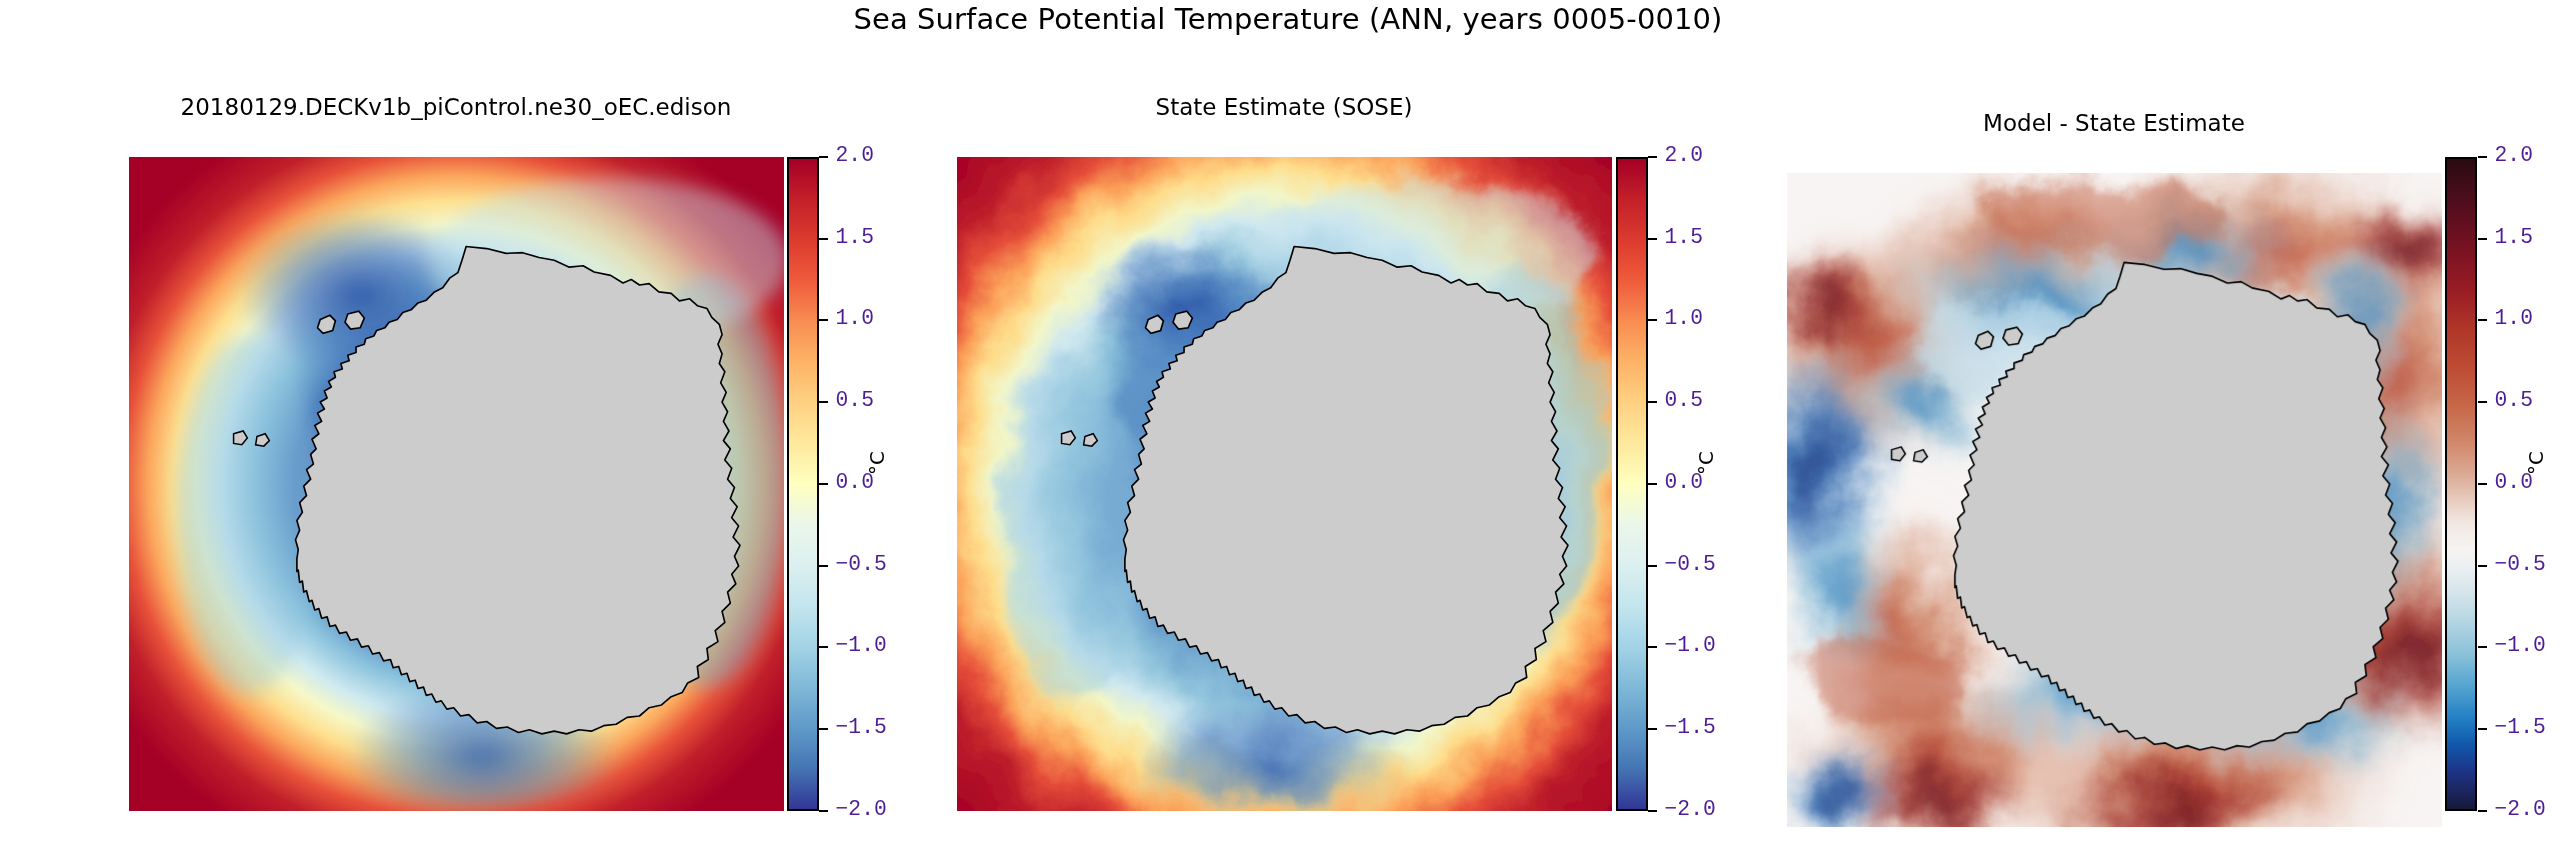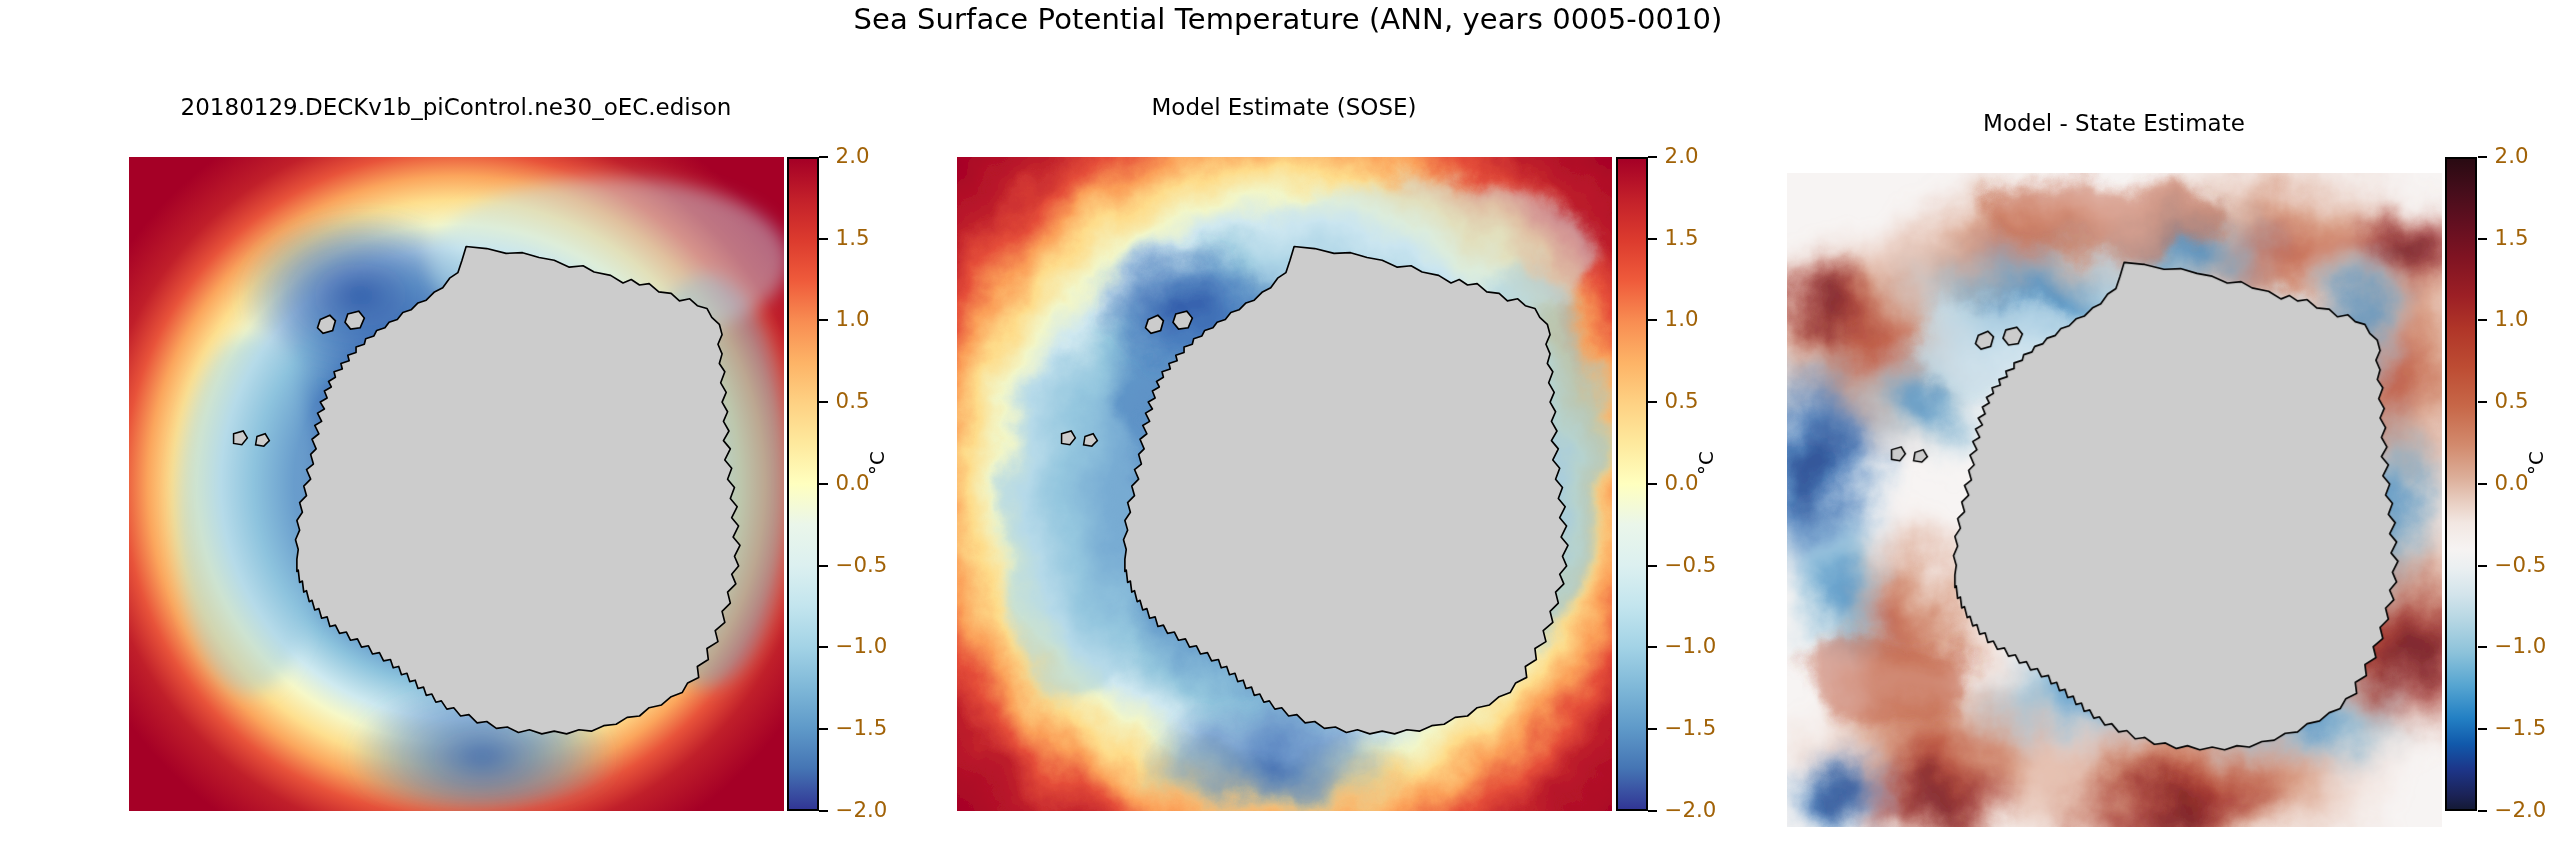--- a/index.html
+++ b/index.html
@@ -67,21 +67,21 @@
   }
 
   .cbar-ticks{position:absolute;top:157px;height:654px;width:131px;}
   .cbar-ticks-1{left:819px;}
   .cbar-ticks-2{left:1648px;}
   .cbar-ticks-3{left:2478px;}
   .tick{position:absolute;left:0;display:flex;align-items:center;height:0;}
   .tick .dash{width:9px;height:2.1px;background:#000;display:block;}
   .tick .tlabel{
     margin-left:7.6px;font-size:21.3px;line-height:1;
-    transform:translateY(-0.7px);white-space:nowrap;color:#a16207;
+    transform:translateY(-0.7px);white-space:nowrap;color:#4c1d95;font-family:Liberation Mono, monospace;
   }
   .cbar-unit{
     position:absolute;font-size:20px;color:#000;
     writing-mode:vertical-rl;transform:rotate(180deg);
     letter-spacing:0px;
   }
   .cbar-unit-1{left:865px;top:451px;}
   .cbar-unit-2{left:1694px;top:451px;}
   .cbar-unit-3{left:2524px;top:451px;}
 </style>
@@ -207,21 +207,21 @@
         <span class="tlabel">−1.5</span>
       </div>
     <div class="tick" style="top:654px">
         <span class="dash"></span>
         <span class="tlabel">−2.0</span>
       </div>
   </div>
   <div class="cbar-unit cbar-unit-1">°C</div>
 
   <div class="panel panel-2">
-    <div class="panel-title">Model Estimate (SOSE)</div>
+    <div class="panel-title">State Estimate (SOSE)</div>
     <div class="map-box">
       <svg viewBox="0 0 952 950" preserveAspectRatio="none">
         <defs>
           <radialGradient id="g2" cx="50%" cy="50%" r="63%">
             <stop offset="0%" stop-color="#5b8ec4"></stop>
             <stop offset="25%" stop-color="#5b8ec4"></stop>
             <stop offset="38%" stop-color="#5f95c8"></stop>
             <stop offset="48%" stop-color="#93c6dd"></stop>
             <stop offset="56%" stop-color="#cfe8f0"></stop>
             <stop offset="62%" stop-color="#f2f6c8"></stop>

